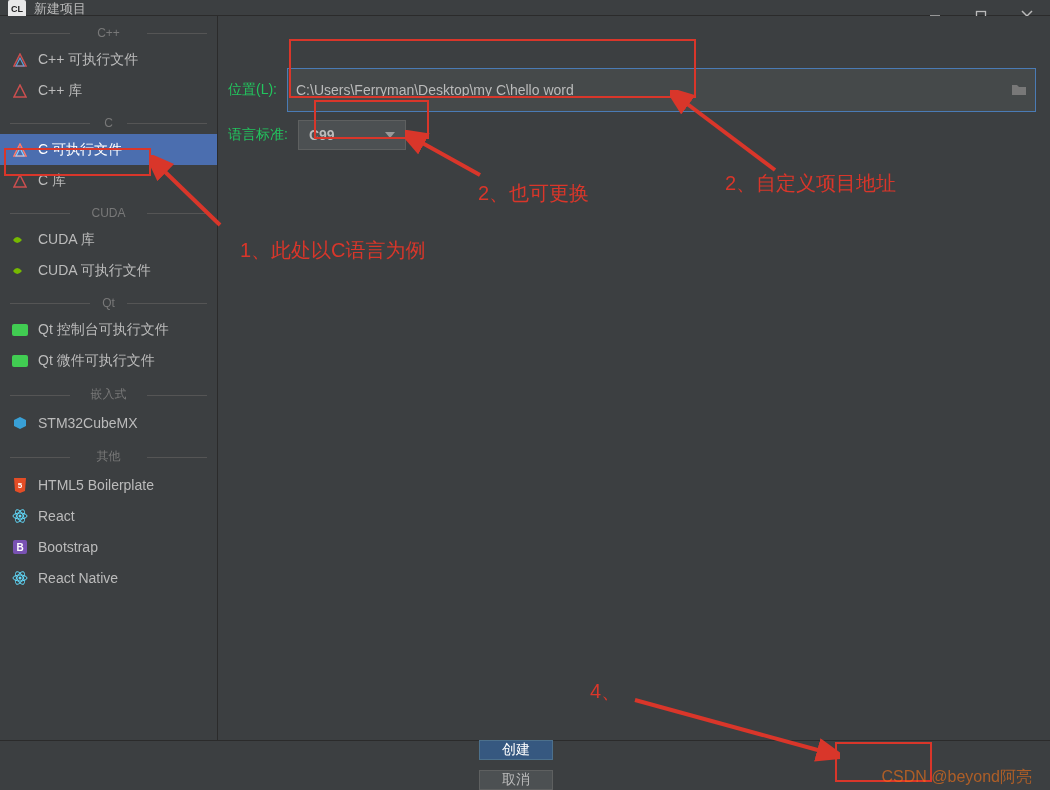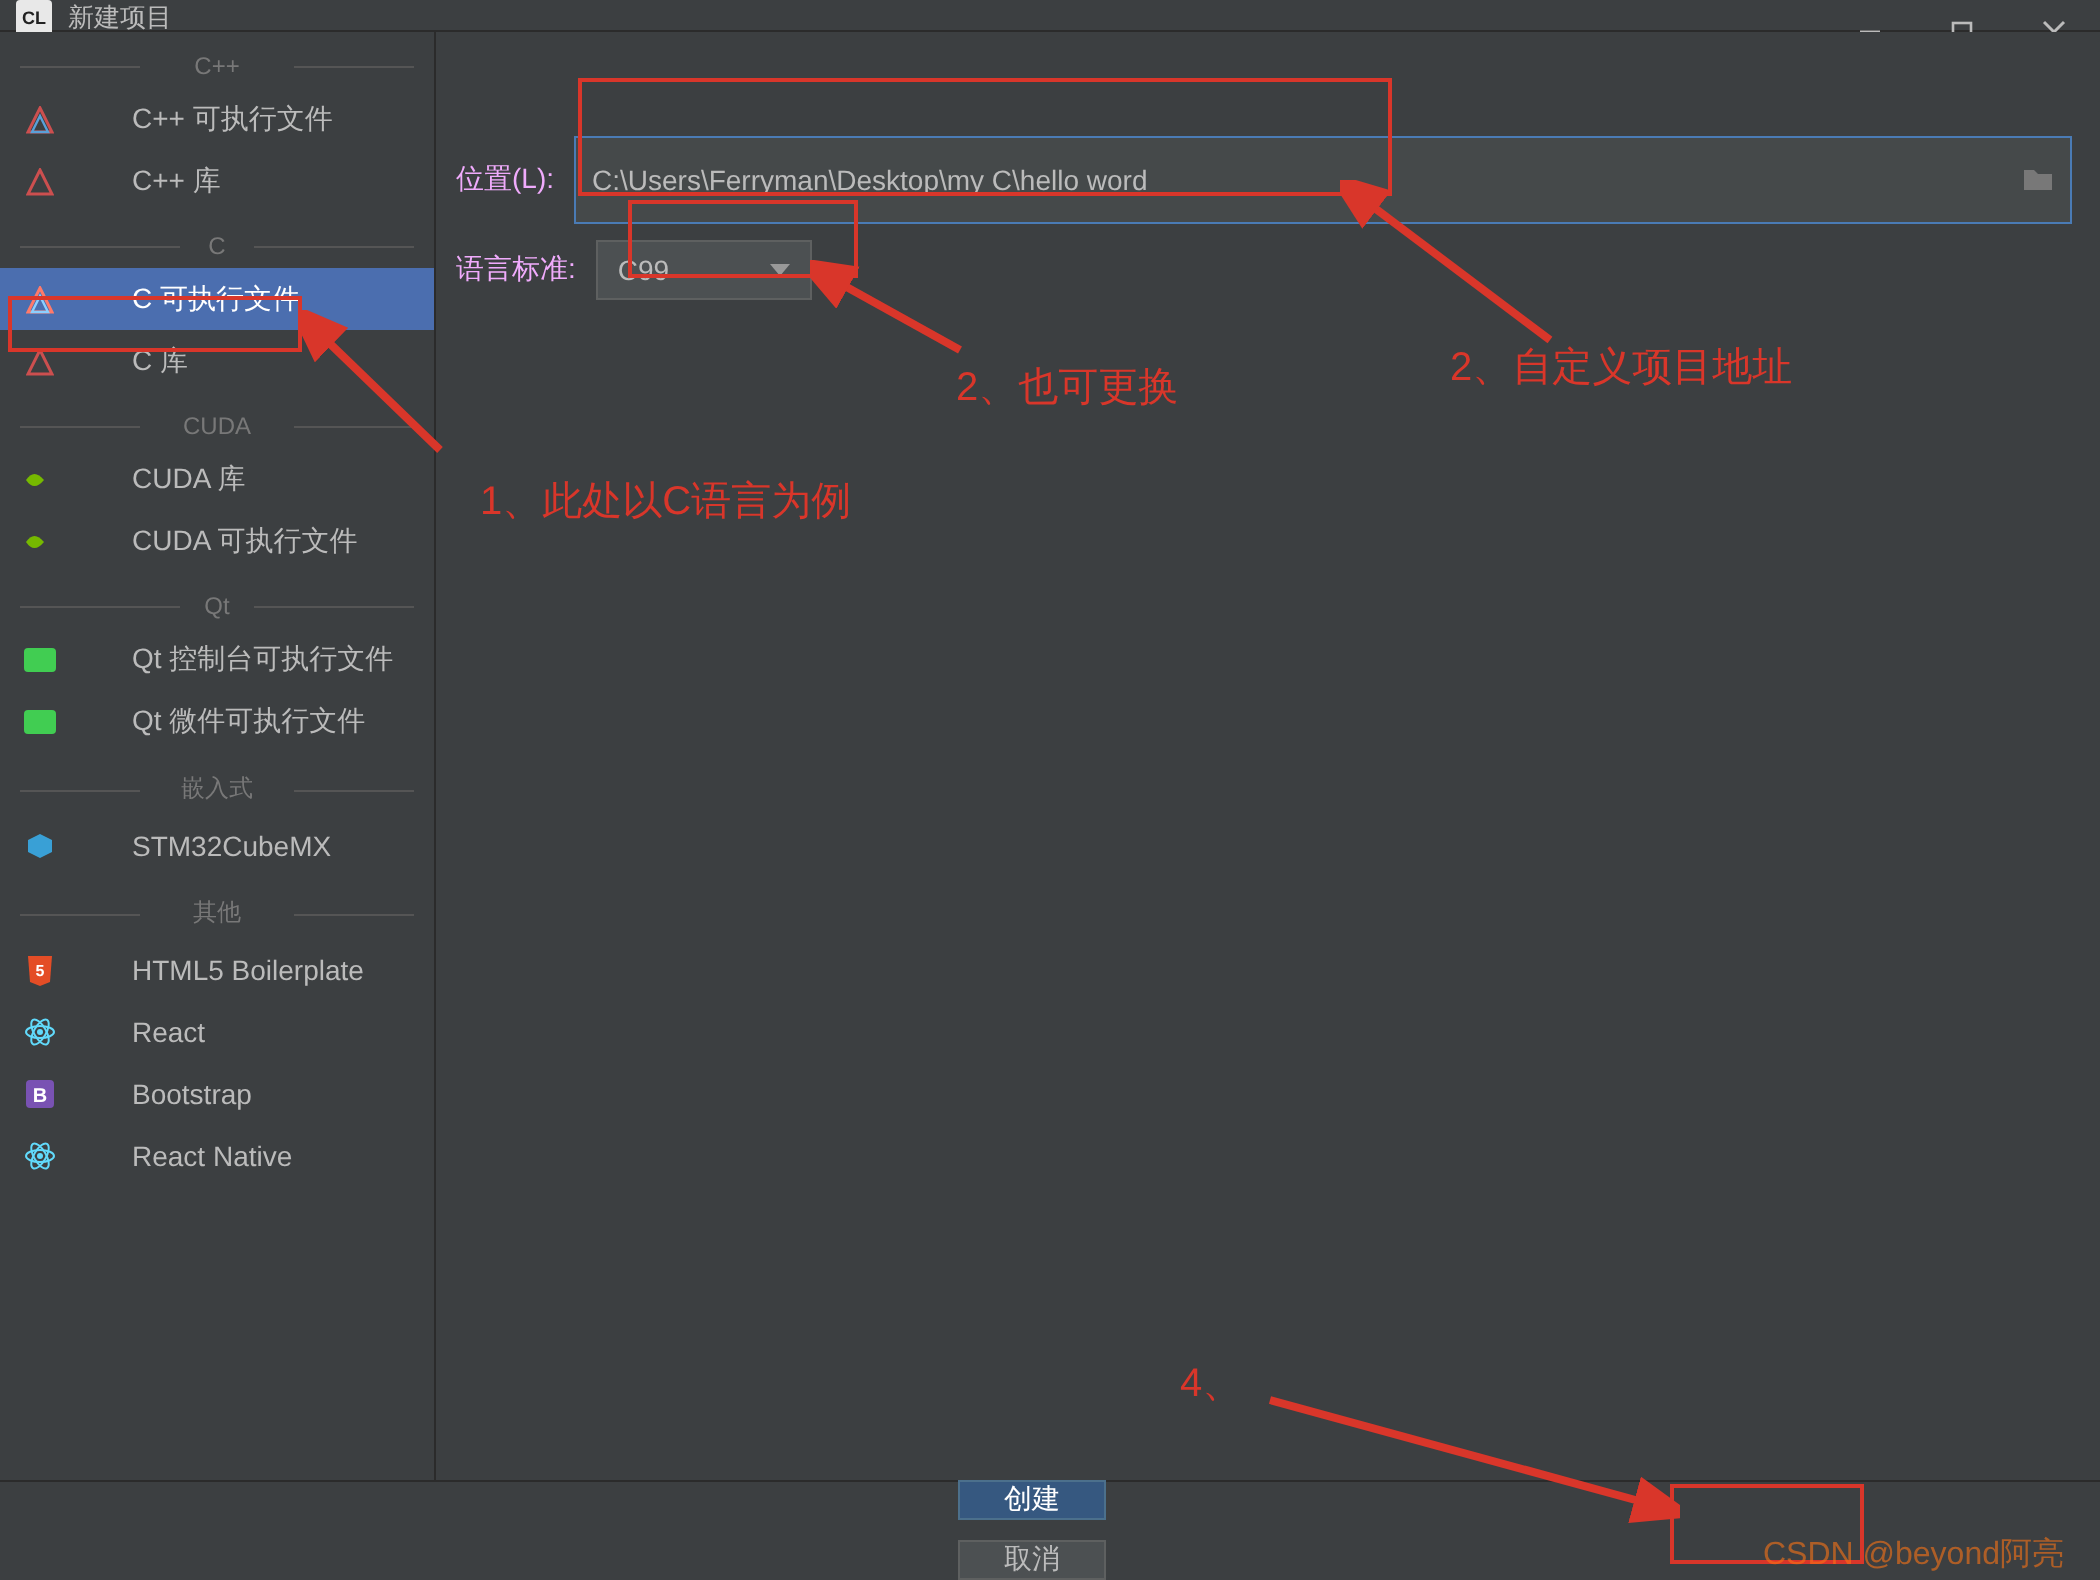--- a/index.html
+++ b/index.html
@@ -88,21 +88,20 @@
     .cat-header::before { left: 10px; }
     .cat-header::after { right: 10px; }
     .cat-header.short::before, .cat-header.short::after { width: 80px; }
     .sidebar-item {
       display: flex;
       align-items: center;
       height: 31px;
       padding-left: 12px;
       cursor: pointer;
       color: #bbbbbb;
-      gap: 28px;
     }
     .sidebar-item.selected {
       background: #4b6eaf;
       color: #ffffff;
     }
     .sidebar-item .icon {
       width: 16px;
       height: 16px;
       margin-right: 10px;
       display: flex;
@@ -113,21 +112,21 @@
       flex: 1;
       position: relative;
       background: #3c3f41;
     }
     .form-row {
       display: flex;
       align-items: center;
       position: absolute;
     }
     .form-label {
-      color: #f0abfc;
+      color: #22c55e;
       font-size: 14px;
       margin-right: 10px;
     }
     .location-row {
       top: 52px;
       left: 10px;
       right: 14px;
     }
     .location-input-wrap {
       flex: 1;
@@ -157,20 +156,21 @@
     .dropdown {
       background: #4c5052;
       border: 1px solid #5e6060;
       height: 30px;
       width: 108px;
       display: flex;
       align-items: center;
       padding: 0 10px;
       color: #bbbbbb;
       justify-content: space-between;
+      font-weight: bold;
     }
     .dropdown .chev {
       display: inline-block;
       width: 0;
       height: 0;
       border-left: 5px solid transparent;
       border-right: 5px solid transparent;
       border-top: 6px solid #999999;
     }
     .footer {

